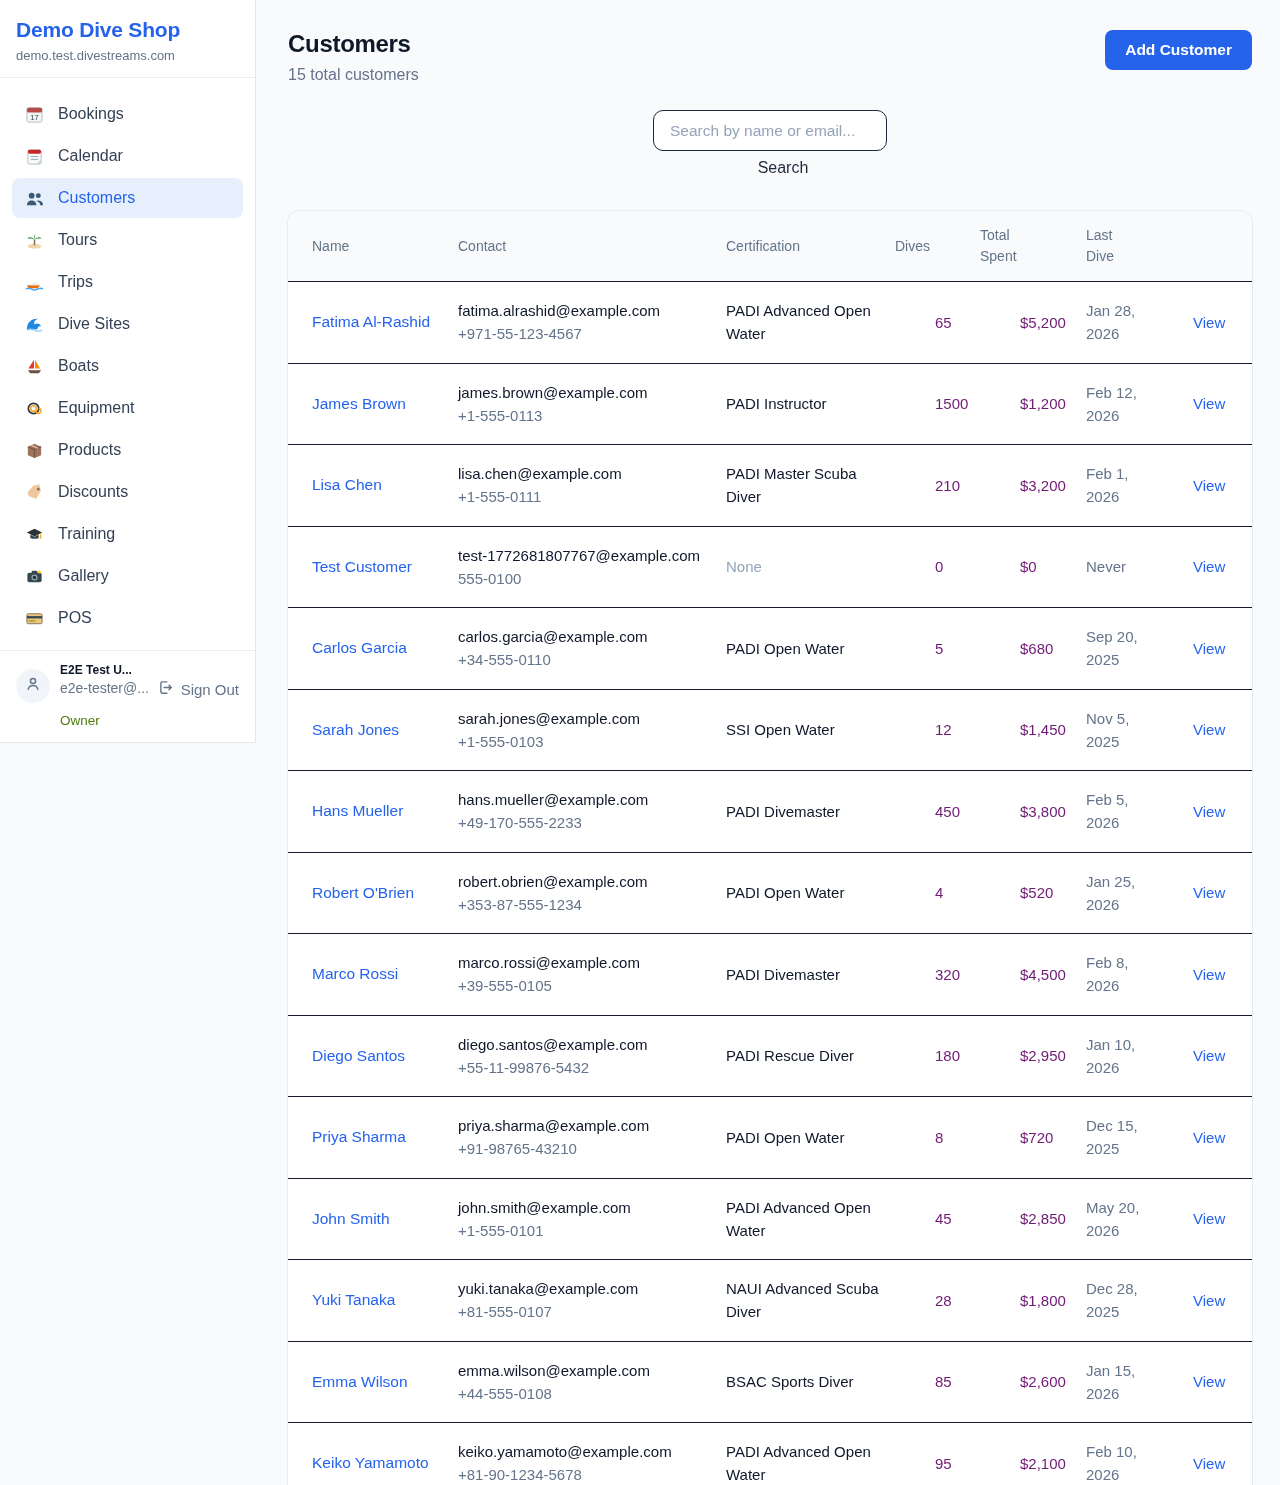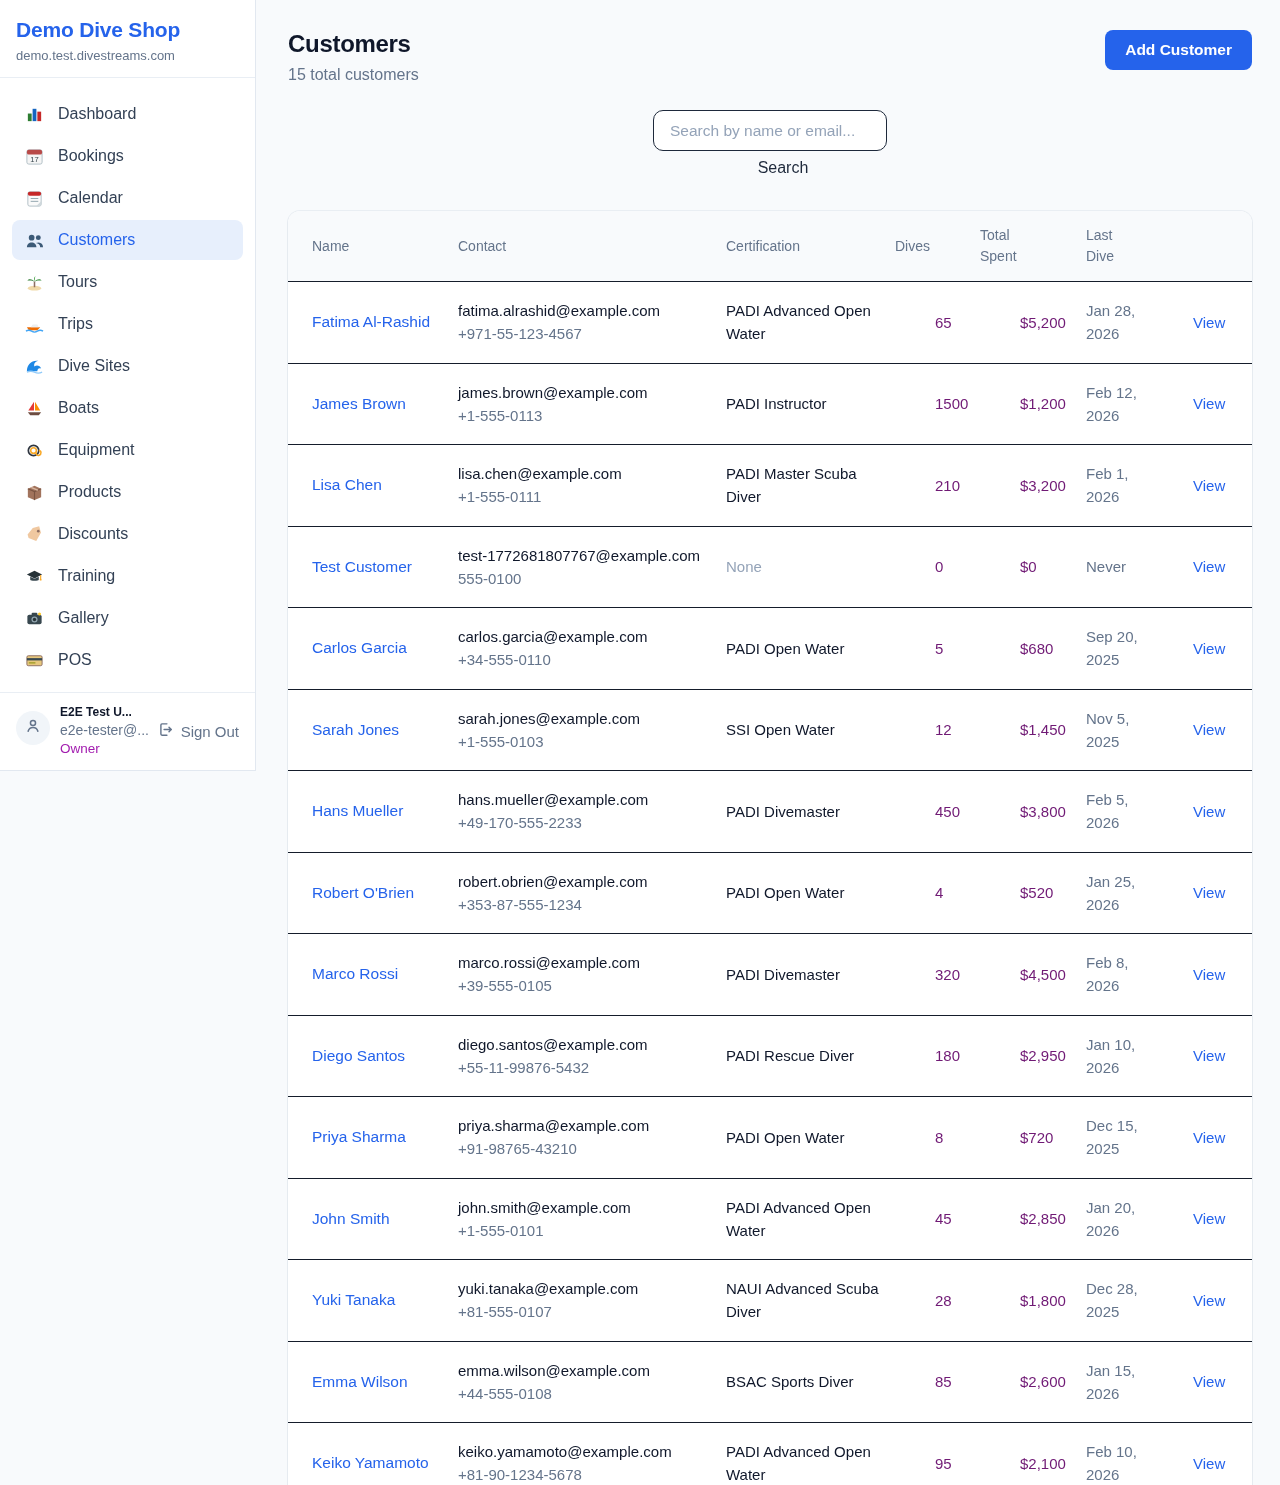--- a/index.html
+++ b/index.html
@@ -38,21 +38,21 @@
     display:flex; align-items:flex-start; gap:10px;
   }
   .avatar {
     width:34px; height:34px; border-radius:50%;
     background:#f1f5f9; display:flex; align-items:center; justify-content:center;
     flex:0 0 34px; margin-top:6px;
   }
   .user-block { flex:1 1 auto; min-width:0; }
   .user-name { font-size:12px; font-weight:bold; color:#0f172a; white-space:nowrap; }
   .user-email { font-size:14px; color:#64748b; margin-top:3px; white-space:nowrap; }
-  .user-role { font-size:13.5px; color:#a21caf; margin-top:3px; }
+  .user-role { font-size:13.5px; color:#4d7c0f; margin-top:17px; }
   .signout {
     display:flex; align-items:center; gap:7px;
     color:#64748b; font-size:15px; cursor:pointer;
     background:none; border:none; font-family:inherit;
     margin-top:16px; white-space:nowrap;
   }
 
   
   .main { flex:1 1 auto; padding:30px 28px 40px 32px; }
   .header-row { display:flex; justify-content:space-between; align-items:flex-start; }
@@ -110,30 +110,20 @@
 
 <div class="app">
 
   <aside class="sidebar">
     <div class="brand">
       <div class="brand-name">Demo Dive Shop</div>
       <div class="brand-domain">demo.test.divestreams.com</div>
     </div>
 
     <nav class="nav" id="sidebar-nav">
-  <div class="nav-item">
-    <span class="nav-icon">
-            <svg viewBox="0 0 20 20">
-              <rect x="3" y="9" width="4" height="8" fill="#2e7d32"></rect>
-              <rect x="8" y="4" width="4" height="13" fill="#1565c0"></rect>
-              <rect x="13" y="7" width="4" height="10" fill="#c62828"></rect>
-            </svg>
-          </span>
-    <span class="nav-label">Dashboard</span>
-  </div>
 
   <div class="nav-item">
     <span class="nav-icon">
             <svg viewBox="0 0 20 20">
               <rect x="2" y="3" width="16" height="15" rx="2" fill="#f5f5f5" stroke="#b0bec5"></rect>
               <rect x="2" y="3" width="16" height="5" rx="2" fill="#b94a48"></rect>
               <text x="10" y="16" font-size="8" text-anchor="middle" fill="#37474f" font-family="sans-serif">17</text>
             </svg>
           </span>
     <span class="nav-label">Bookings</span>
@@ -488,21 +478,21 @@
 
   <tr>
     <td><a class="name-link">John Smith</a></td>
     <td>
       <div class="email">john.smith@example.com</div>
       <div class="phone">+1-555-0101</div>
     </td>
     <td><span class="cert">PADI Advanced Open Water</span></td>
     <td><span class="dives">45</span></td>
     <td><span class="spent">$2,850</span></td>
-    <td><span class="last-dive">Jan 20, 2026</span></td>
+    <td><span class="last-dive">May 20, 2026</span></td>
     <td><a class="view-link">View</a></td>
   </tr>
 
   <tr>
     <td><a class="name-link">Yuki Tanaka</a></td>
     <td>
       <div class="email">yuki.tanaka@example.com</div>
       <div class="phone">+81-555-0107</div>
     </td>
     <td><span class="cert">NAUI Advanced Scuba Diver</span></td>

